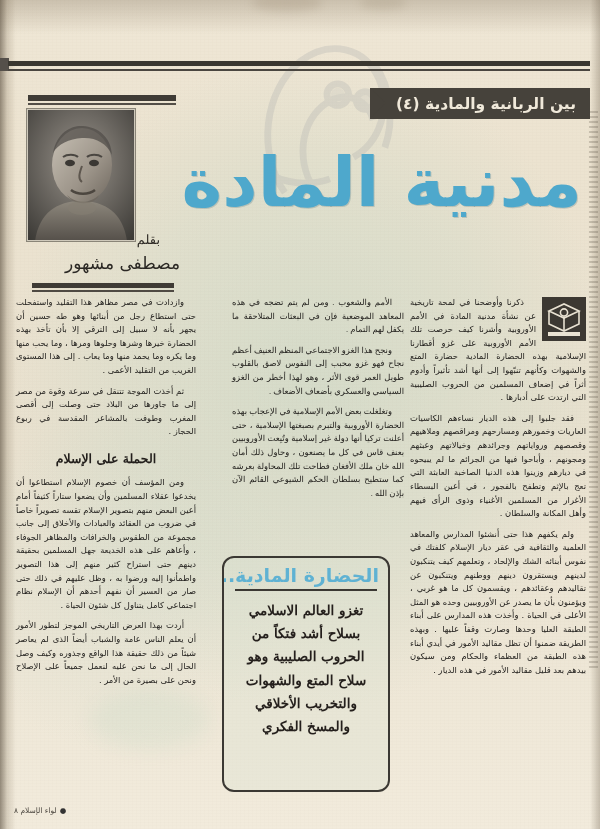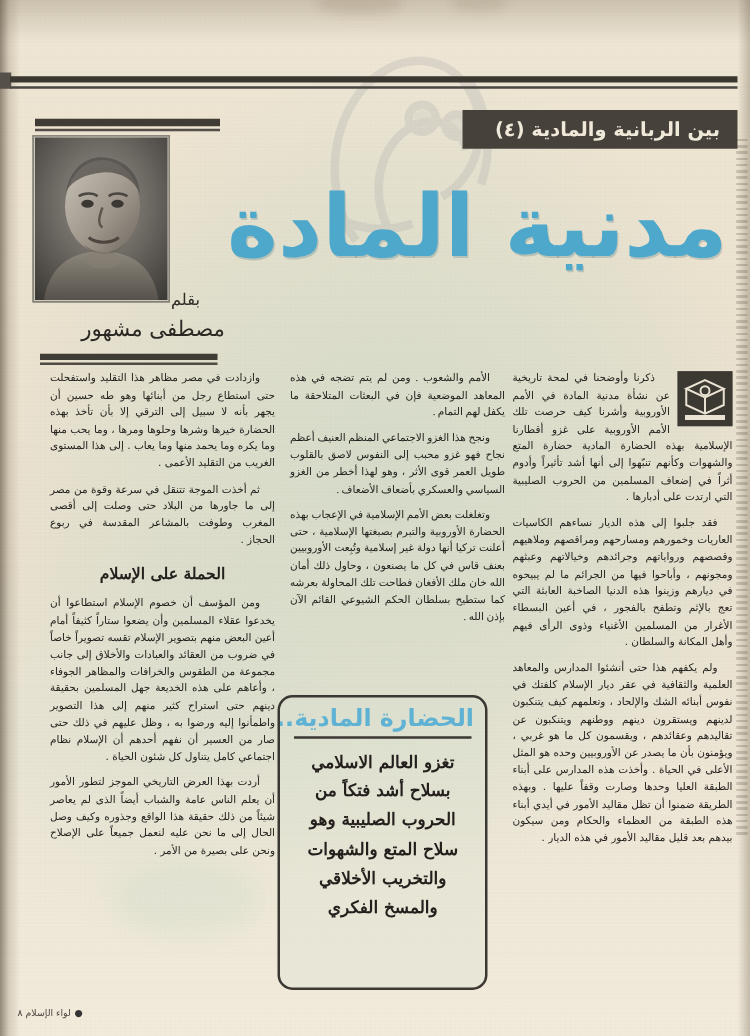--- a/index.html
+++ b/index.html
@@ -197,21 +197,21 @@
     color: #24221f;
     text-align: justify;
     direction: rtl;
   }
   .col p {
     margin: 0 0 7px 0;
     text-indent: 12px;
   }
   .col-right { right: 14px; top: 296px; width: 176px; }
   .col-mid   { right: 196px; top: 296px; width: 172px; font-family: Liberation Serif, serif; }
-  .col-left  { left: 16px;  top: 296px; width: 180px; margin-left: 24px; }
+  .col-left  { left: 16px;  top: 296px; width: 180px; }
 
   .drop-emblem {
     float: right;
     width: 44px; height: 44px;
     margin: 1px 0 2px 6px;
     background: #3c3832;
     position: relative;
   }
   .section-head {
     font-size: 12.5px;

